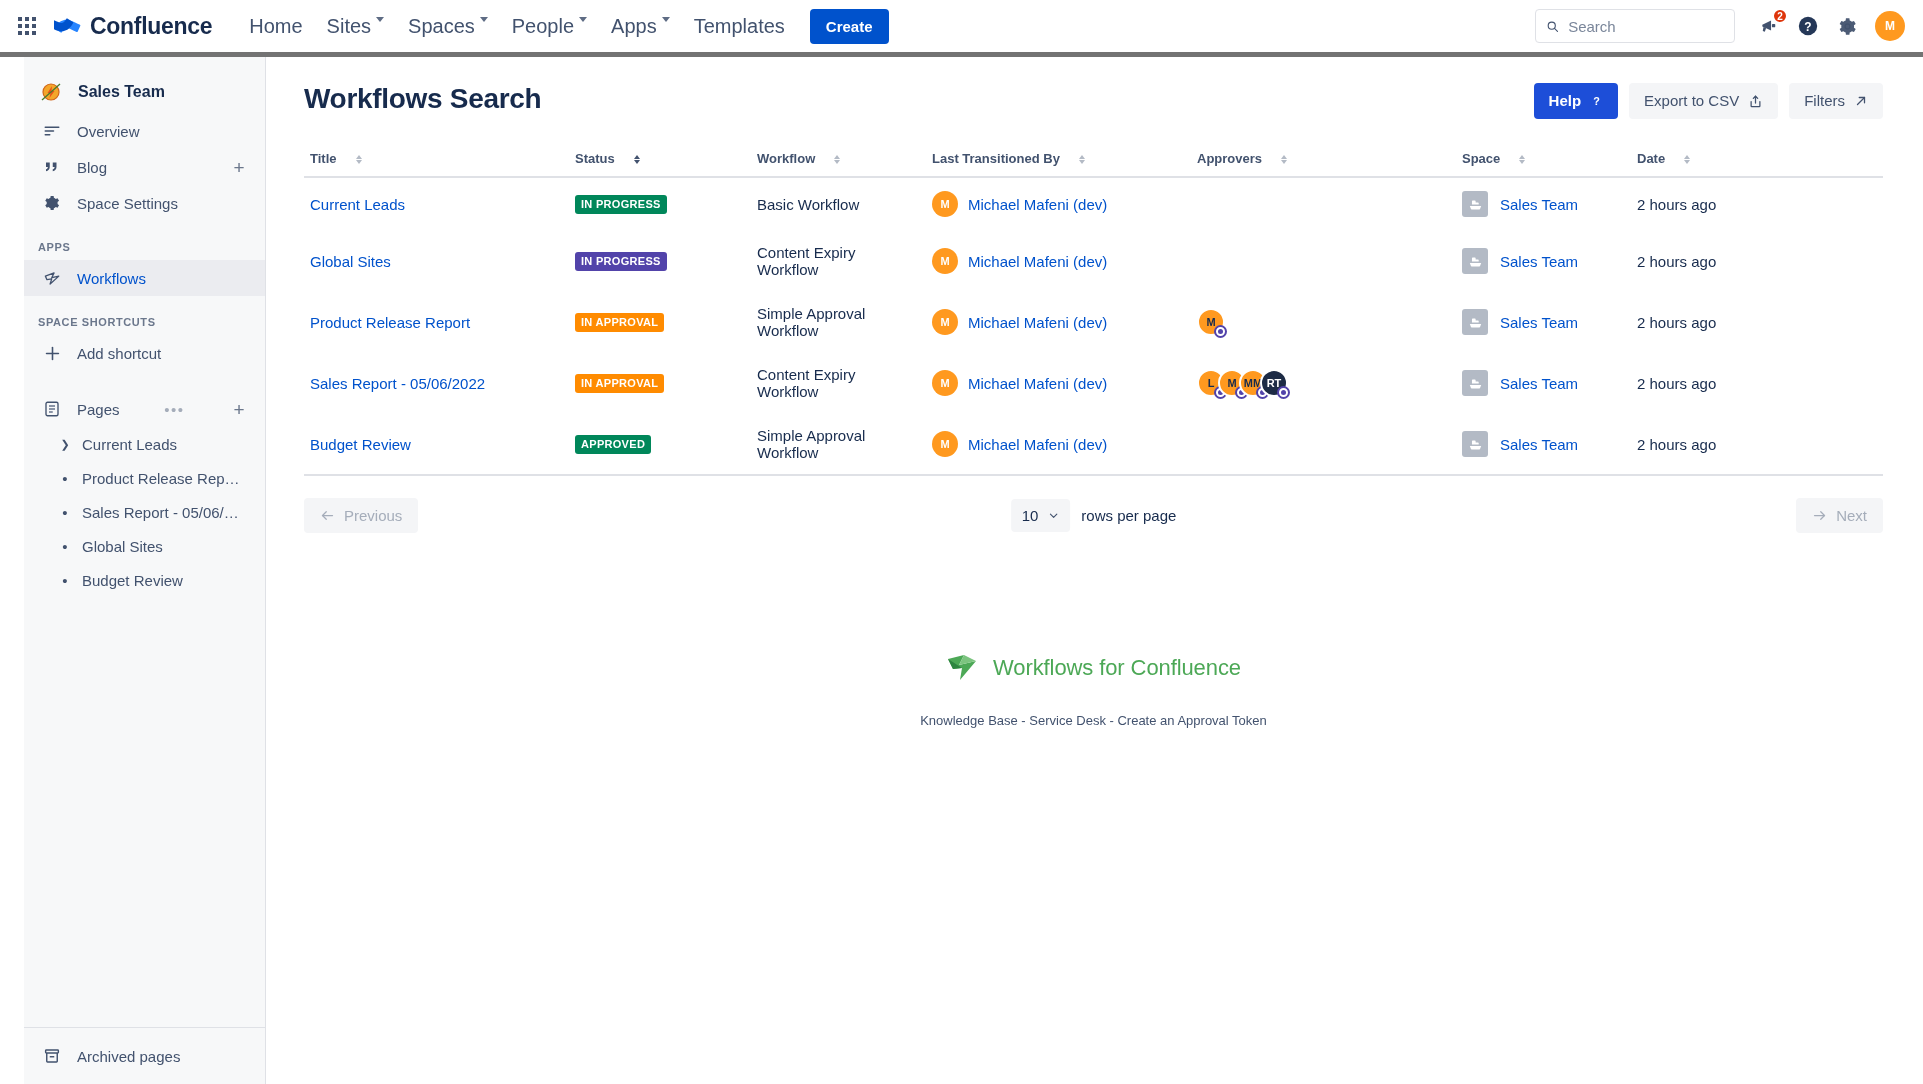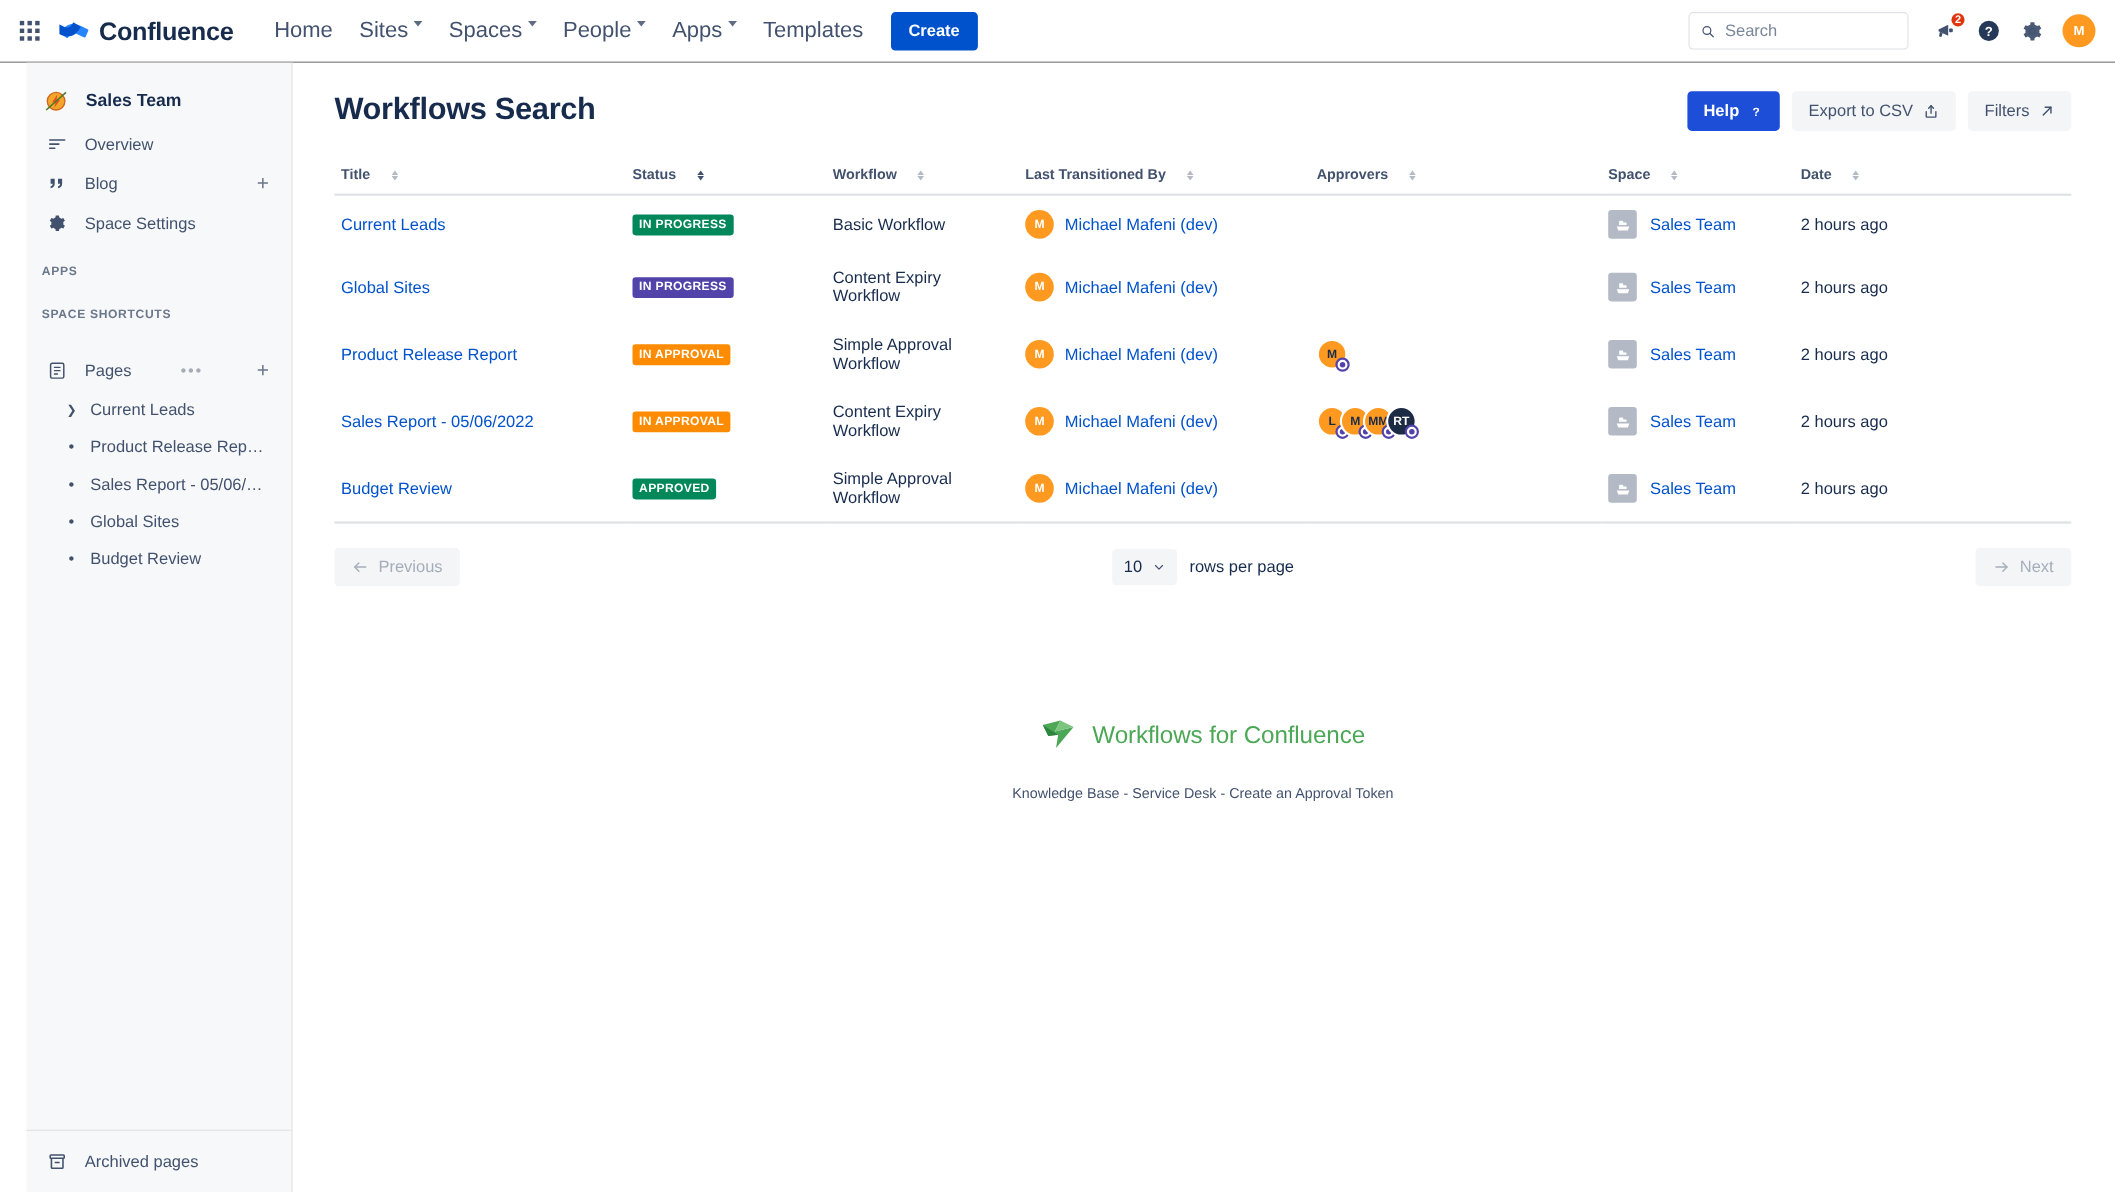--- a/index.html
+++ b/index.html
@@ -7,21 +7,21 @@
     width: 1923px; height: 1084px;
     font-family: "Liberation Sans", sans-serif;
     background: #ffffff;
     color: #172B4D;
     overflow: hidden;
   }
 
   
   .topnav {
     height: 57px;
-    border-bottom: 1px solid #737373;
+    border-bottom: 5px solid #737373;
     display: flex;
     align-items: center;
     padding: 0 18px 0 10px;
     background: #fff;
     position: relative;
   }
   .apps-grid {
     width: 34px; height: 34px;
     display: flex; align-items: center; justify-content: center;
     border-radius: 4px; cursor: pointer;
@@ -431,23 +431,40 @@
             <path d="M12 8.4a3.6 3.6 0 1 0 0 7.2 3.6 3.6 0 0 0 0-7.2zm0 5.6a2 2 0 1 1 0-4 2 2 0 0 1 0 4z"></path>
             <path d="M19.5 12c0-.5-.05-1-.14-1.46l2.03-1.5-2-3.46-2.36.95a7.6 7.6 0 0 0-2.53-1.47L14.2 2.6h-4l-.3 2.46c-.93.32-1.79.82-2.53 1.47l-2.36-.95-2 3.46 2.03 1.5A7.7 7.7 0 0 0 4.9 12c0 .5.05 1 .14 1.46l-2.03 1.5 2 3.46 2.36-.95c.74.65 1.6 1.15 2.53 1.47l.3 2.46h4l.3-2.46a7.6 7.6 0 0 0 2.53-1.47l2.36.95 2-3.46-2.03-1.5c.09-.46.14-.96.14-1.46z"></path>
           </svg>
         </span>
         <span>Space Settings</span>
       </div>
 
       <div class="sb-section">APPS</div>
 
 
+      <div class="sb-item active">
+        <span class="sb-ic">
+          <svg width="19" height="19" viewBox="0 0 24 24" fill="none" stroke="#42526E" stroke-width="1.6" stroke-linejoin="round">
+            <path d="M3 9 L14 5 L11 11 L20 9 L9 19 L11 12.5 L5 13.5 Z"></path>
+          </svg>
+        </span>
+        <span>Workflows</span>
+      </div>
 
       <div class="sb-section">SPACE SHORTCUTS</div>
 
+      <div class="sb-item">
+        <span class="sb-ic">
+          <svg width="19" height="19" viewBox="0 0 24 24" stroke="#42526E" stroke-width="2" stroke-linecap="round">
+            <line x1="12" y1="4.5" x2="12" y2="19.5"></line>
+              <line x1="4.5" y1="12" x2="19.5" y2="12"></line>
+          </svg>
+        </span>
+        <span>Add shortcut</span>
+      </div>
 
       <div style="height:20px"></div>
 
       <div class="sb-item">
         <span class="sb-ic">
           <svg width="18" height="18" viewBox="0 0 24 24" fill="none" stroke="#42526E" stroke-width="1.8">
             <rect x="4" y="3" width="16" height="18" rx="2"></rect>
             <line x1="8" y1="8" x2="16" y2="8" stroke-width="1.6"></line>
             <line x1="8" y1="12" x2="16" y2="12" stroke-width="1.6"></line>
             <line x1="8" y1="16" x2="13" y2="16" stroke-width="1.6"></line>

